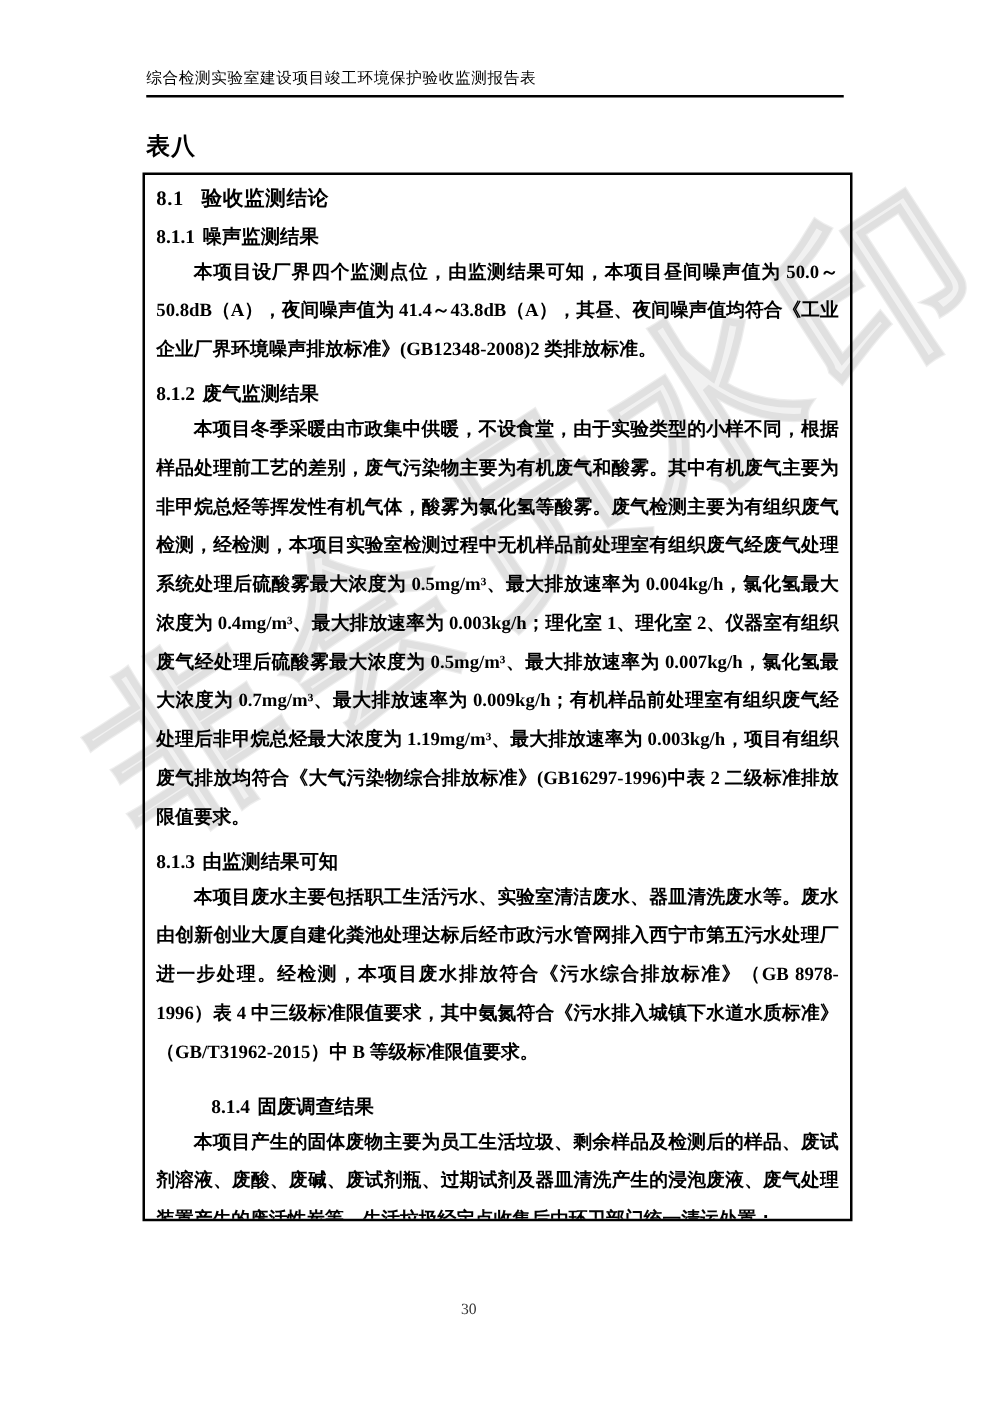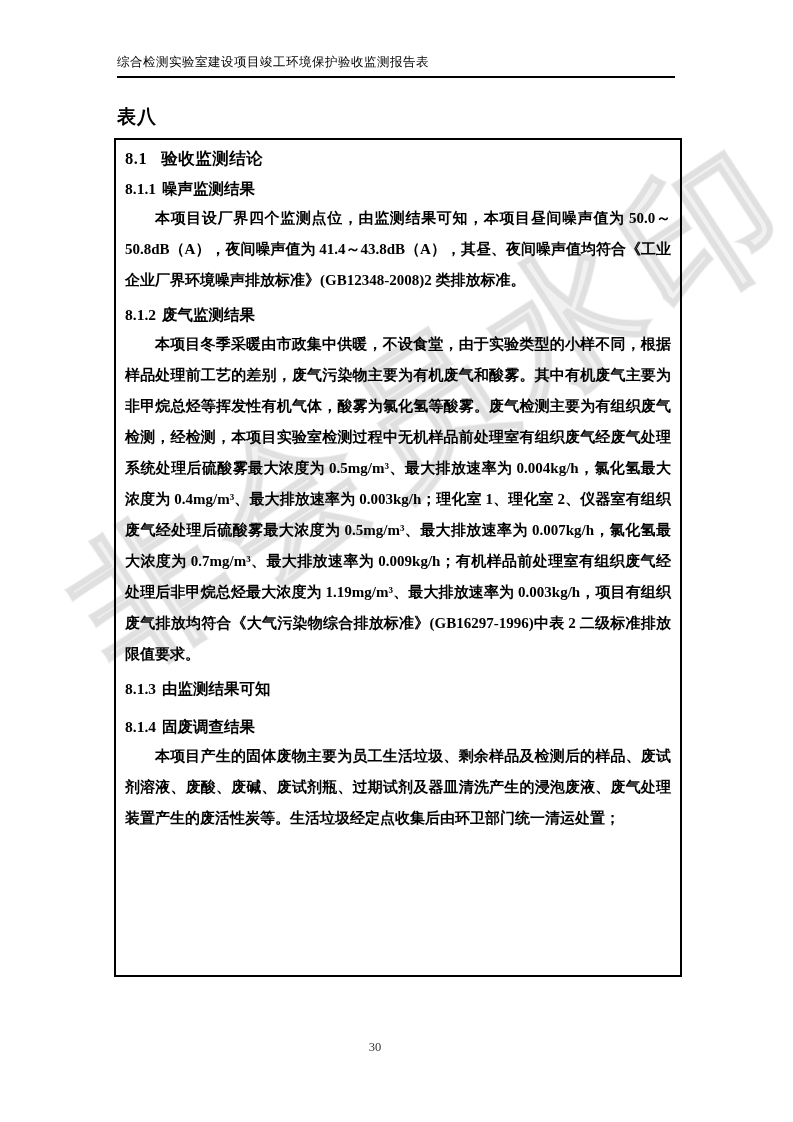--- a/index.html
+++ b/index.html
@@ -62,21 +62,21 @@
   }
   .sec-h1 .sec-num { margin-right: 14px; }
 
   .sec-h2 {
     font-size: 15.5px;
     font-weight: bold;
     margin: 9px 0 3px 0;
   }
   .sec-h2 .sec-num { margin-right: 6px; }
 
-  .sec-h2.gap-lg { margin-top: 17px; }
+  .sec-h2.gap-lg { margin-top: 17px; margin-left: 44px; }
 
   .para {
     font-size: 15px;
     line-height: 31px;
     text-align: justify;
     text-indent: 2em;
     margin: 0;
     font-weight: bold;
   }
 
@@ -132,20 +132,21 @@
     <p class="para">本项目设厂界四个监测点位，由监测结果可知，本项目昼间噪声值为 50.0～50.8dB（A），夜间噪声值为 41.4～43.8dB（A），其昼、夜间噪声值均符合《工业企业厂界环境噪声排放标准》(GB12348-2008)2 类排放标准。</p>
 
     <div class="sec-h2">
       <span class="sec-num">8.1.2</span><span>废气监测结果</span>
     </div>
     <p class="para">本项目冬季采暖由市政集中供暖，不设食堂，由于实验类型的小样不同，根据样品处理前工艺的差别，废气污染物主要为有机废气和酸雾。其中有机废气主要为非甲烷总烃等挥发性有机气体，酸雾为氯化氢等酸雾。废气检测主要为有组织废气检测，经检测，本项目实验室检测过程中无机样品前处理室有组织废气经废气处理系统处理后硫酸雾最大浓度为 0.5mg/m³、最大排放速率为 0.004kg/h，氯化氢最大浓度为 0.4mg/m³、最大排放速率为 0.003kg/h；理化室 1、理化室 2、仪器室有组织废气经处理后硫酸雾最大浓度为 0.5mg/m³、最大排放速率为 0.007kg/h，氯化氢最大浓度为 0.7mg/m³、最大排放速率为 0.009kg/h；有机样品前处理室有组织废气经处理后非甲烷总烃最大浓度为 1.19mg/m³、最大排放速率为 0.003kg/h，项目有组织废气排放均符合《大气污染物综合排放标准》(GB16297-1996)中表 2 二级标准排放限值要求。</p>
 
     <div class="sec-h2">
       <span class="sec-num">8.1.3</span><span>由监测结果可知</span>
     </div>
+    <p class="para">本项目废水主要包括职工生活污水、实验室清洁废水、器皿清洗废水等。废水由创新创业大厦自建化粪池处理达标后经市政污水管网排入西宁市第五污水处理厂进一步处理。经检测，本项目废水排放符合《污水综合排放标准》（GB 8978-1996）表 4 中三级标准限值要求，其中氨氮符合《污水排入城镇下水道水质标准》（GB/T31962-2015）中 B 等级标准限值要求。</p>
 
     <div class="sec-h2 gap-lg">
       <span class="sec-num">8.1.4</span><span>固废调查结果</span>
     </div>
     <p class="para">本项目产生的固体废物主要为员工生活垃圾、剩余样品及检测后的样品、废试剂溶液、废酸、废碱、废试剂瓶、过期试剂及器皿清洗产生的浸泡废液、废气处理装置产生的废活性炭等。生活垃圾经定点收集后由环卫部门统一清运处置；</p>
 
   </div>
 
   <div class="page-number">30</div>
 

